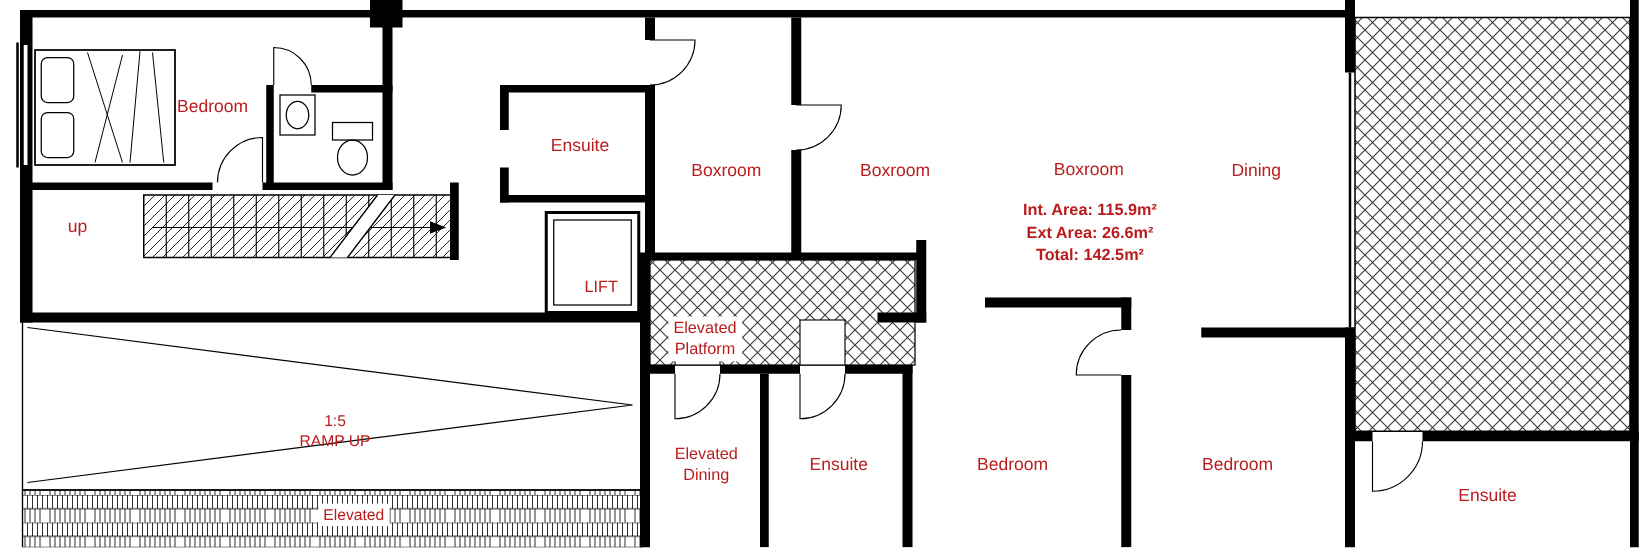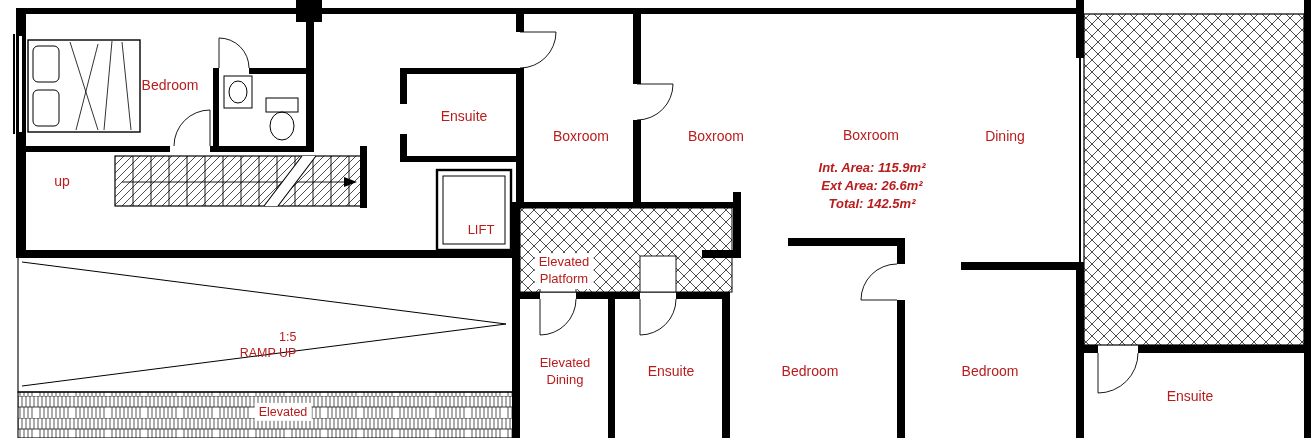--- a/index.html
+++ b/index.html
@@ -5,22 +5,22 @@
   html,body{margin:0;padding:0;background:#ffffff;}
   .plan{
     position:relative;width:1315px;height:438px;background:#ffffff;overflow:hidden;
     font-family:"Liberation Sans",sans-serif;color:#b91c1c;
   }
   .plan svg{position:absolute;left:0;top:0;}
   .lbl{
     position:absolute;transform:translate(-50%,-50%);
     font-size:14px;line-height:1.3;white-space:nowrap;text-align:center;
   }
-  .lbl.small{font-size:12.5px;text-align:right;}
-  .lbl.bold{font-weight:bold;font-size:13px;line-height:18px;font-style:italic;}
+  .lbl.small{font-size:12.5px;}
+  .lbl.bold{font-weight:bold;font-size:13px;line-height:18px;}
   .lbl.bg{background:#ffffff;padding:1px 4px;}
 </style>
 </head>
 <body>
 
 <div class="plan">
 
   <svg width="1315" height="447" viewBox="0 0 1315 447">
     <defs>
       <pattern id="xh" width="12" height="12" patternUnits="userSpaceOnUse">

